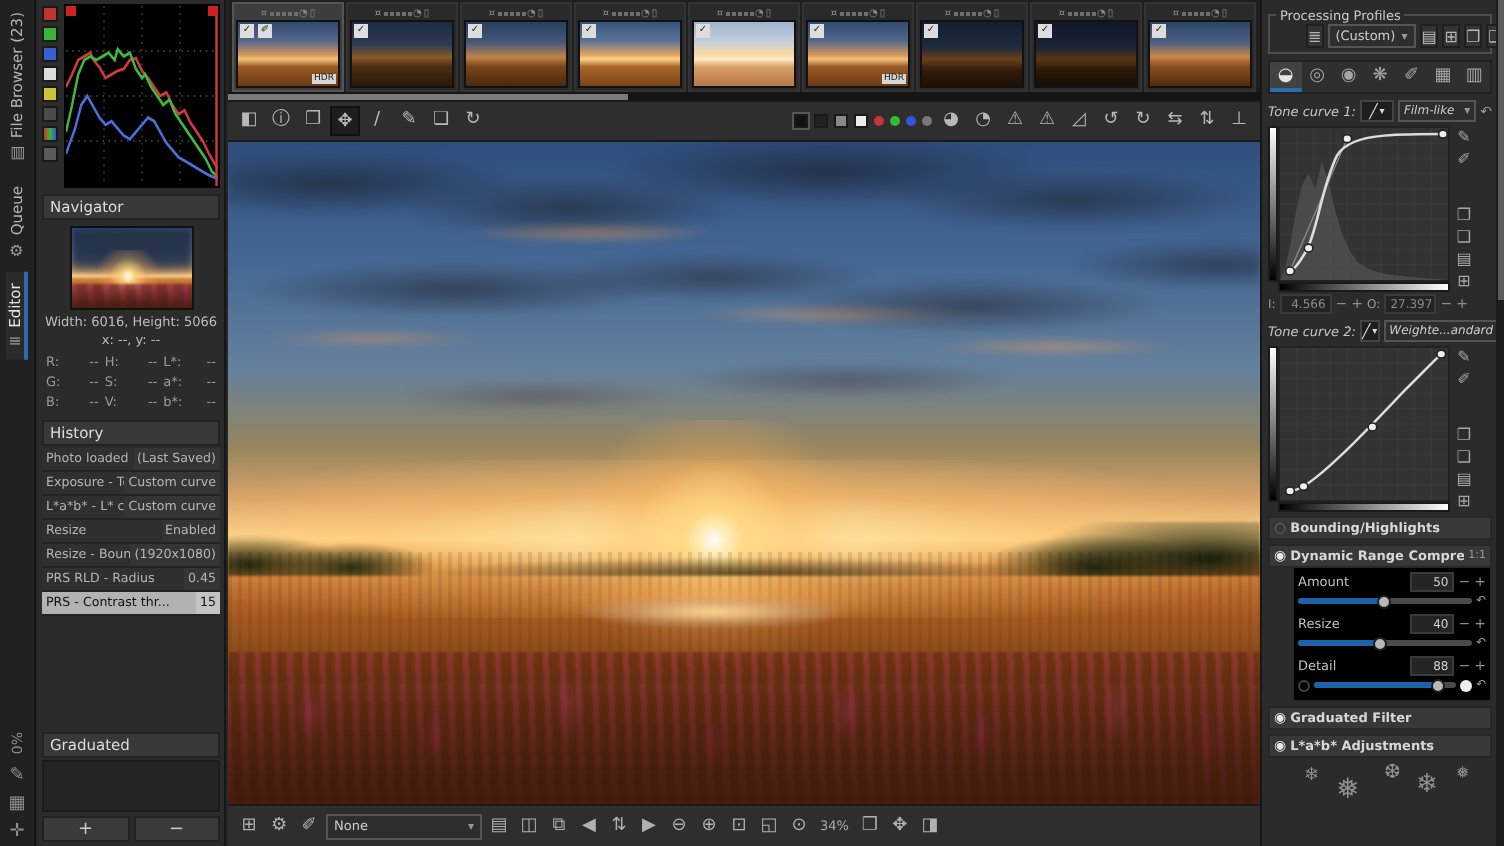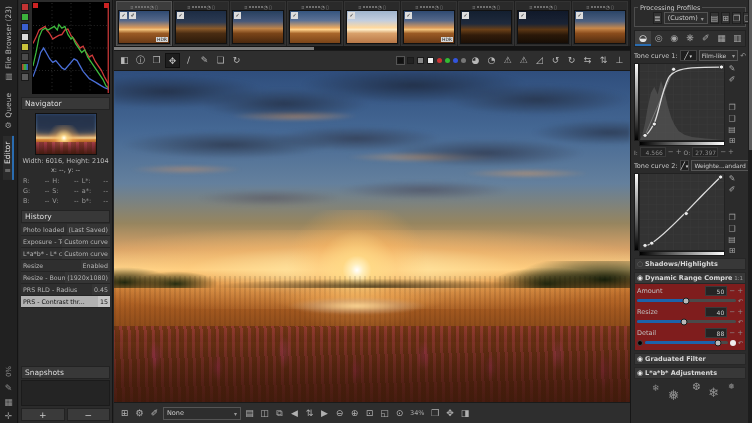--- a/index.html
+++ b/index.html
@@ -118,21 +118,21 @@
   .rscroll .thumb { width:3px; height:150px; background:#5c5c5c; margin-left:0.5px; }
   .pp-box { border:1px solid #4e4e4e; margin-top:5px; padding:4px 18px 2px; position:relative; }
   .pp-legend { position:absolute; top:-4px; left:3px; background:#2b2b2b; padding:0 2px; font-size:6.5px; color:#ccc; }
   .pp-row { display:flex; gap:2px; align-items:center; }
   .ibtn { width:13px; height:12px; line-height:12px; text-align:center; background:#343434; border:1px solid #1f1f1f; color:#b5b5b5; font-size:8px; }
   .pp-row .select { flex:1; height:12px; }
   .tabs { display:flex; margin-top:3px; background:#2f2f2f; border:1px solid #222; }
   .tab { flex:1; text-align:center; height:15px; line-height:14px; color:#a5a5a5; font-size:9px; }
   .tab.active { background:#414141; border-bottom:2px solid #2a6cb0; color:#e5e5e5; }
 
-  .tc-row { display:flex; align-items:center; gap:2px; margin-top:3px; }
+  .tc-row { display:flex; align-items:center; gap:2px; margin-top:3px;font-style:italic; }
   .tc-label { font-size:6.5px; color:#c5c5c5; white-space:nowrap; }
   .mini-sel { width:17px; height:11px; background:#1e1e1e; border:1px solid #444; color:#ddd; font-size:7px; display:flex; align-items:center; justify-content:center; gap:1px; }
   .tc-row .select { flex:1; height:11px; font-size:6px; padding:0 2px; }
   .rst { color:#9a9a9a; font-size:7px; }
 
   .curve-wrap { display:flex; margin-top:2px; }
   .vstrip { width:5px; height:78px; background:linear-gradient(#fff,#000); border:1px solid #1a1a1a; }
   .plot-col { display:flex; flex-direction:column; }
   .plot { width:86px; height:78px; background:#333; border:1px solid #222; }
   .hstrip { width:86px; height:5px; background:linear-gradient(90deg,#000,#fff); border:1px solid #1a1a1a; }
@@ -142,21 +142,21 @@
 
   .io-row { display:flex; align-items:center; gap:2px; margin-top:1px; font-size:6px; color:#9a9a9a; }
   .io-box { width:26px; height:10px; background:#242424; border:1px solid #3a3a3a; color:#8a8a8a; text-align:right; padding:0 2px; line-height:9px; }
   .spin { color:#8f8f8f; font-size:7px; }
 
   .toolhdr { height:12px; background:#383838; border:1px solid #272727; margin-top:2px; display:flex; align-items:center; padding:0 2px; gap:2px; }
   .toolhdr .pw { font-size:7px; color:#6f6f6f; }
   .toolhdr .pw.on { color:#e8e8e8; }
   .toolhdr .tl { font-size:6.5px; color:#d8d8d8; font-weight:bold; flex:1; white-space:nowrap; overflow:hidden; }
   .toolhdr .ratio { font-size:5.5px; color:#999; }
-  .drc-body { background:#7f1d1d; border:1px solid #272727; border-top:none; padding:2px 2px 1px; }
+  .drc-body { background:#000000; border:1px solid #272727; border-top:none; padding:2px 2px 1px;margin-left:12px; }
   .sld { margin-bottom:2px; }
   .sld-top { display:flex; align-items:center; gap:2px; }
   .sld-top .lbl { flex:1; font-size:6.5px; color:#c0c0c0; }
   .val-box { width:22px; height:10px; background:#242424; border:1px solid #3a3a3a; color:#cfcfcf; font-size:6px; text-align:right; padding:0 2px; line-height:9px; }
   .sld-track-row { display:flex; align-items:center; gap:2px; height:9px; }
   .track { position:relative; flex:1; height:3px; background:#4a4a4a; border-radius:2px; }
   .fill { position:absolute; left:0; top:0; bottom:0; background:#1c62aa; border-radius:2px; }
   .handle { position:absolute; top:50%; width:7px; height:7px; border-radius:50%; background:#b8b8b8; border:1px solid #1d1d1d; transform:translate(-50%,-50%); }
   .enddot { width:6px; height:6px; border-radius:50%; }
   .snow-area { position:relative; flex:1; }
@@ -210,21 +210,21 @@
     </div>
   </div>
 
   <div class="sect-title">Navigator</div>
   <div class="nav-thumb">
     <div class="ph sky" style="position:absolute;inset:0;"></div>
     <div class="ph clouds" style="position:absolute;inset:0 0 38% 0;"></div>
     <div class="ph sun" style="position:absolute;left:47%;top:60%;width:40px;height:26px;"></div>
     <div class="ph flowers" style="position:absolute;left:0;right:0;bottom:0;height:30%;"></div>
   </div>
-  <div class="nav-line">Width: 6016, Height: 2104</div>
+  <div class="nav-line">Width: 6016, Height: 5066</div>
   <div class="nav-line">x: --, y: --</div>
   <div class="nav-table">
     <div class="nav-cell">
         <span>R:</span>
         <span>--</span>
       </div>
     <div class="nav-cell">
         <span>H:</span>
         <span>--</span>
       </div>
@@ -284,21 +284,21 @@
         <span class="hn">PRS RLD - Radius</span>
         <span class="hv">0.45</span>
       </div>
     <div class="hist-row sel">
         <span class="hn">PRS - Contrast thr...</span>
         <span class="hv">15</span>
       </div>
   </div>
 
   <div class="panel-spacer"></div>
-  <div class="sect-title">Snapshots</div>
+  <div class="sect-title">Graduated</div>
   <div class="snap-box"></div>
   <div class="snap-btns">
     <div class="snap-btn">+</div>
     <div class="snap-btn">−</div>
   </div>
 </div>
 
 <div class="center">
 
   <div class="filmstrip">
@@ -622,21 +622,21 @@
       <span class="sp"></span>
       <span>❐</span>
       <span>❑</span>
       <span>▤</span>
       <span>⊞</span>
     </div>
   </div>
 
   <div class="toolhdr">
     <span class="pw">○</span>
-    <span class="tl">Shadows/Highlights</span>
+    <span class="tl">Bounding/Highlights</span>
   </div>
   <div class="toolhdr">
     <span class="pw on">◉</span>
     <span class="tl">Dynamic Range Compression</span>
     <span class="ratio">1:1</span>
   </div>
 
   <div class="drc-body">
     <div class="sld">
       <div class="sld-top">

